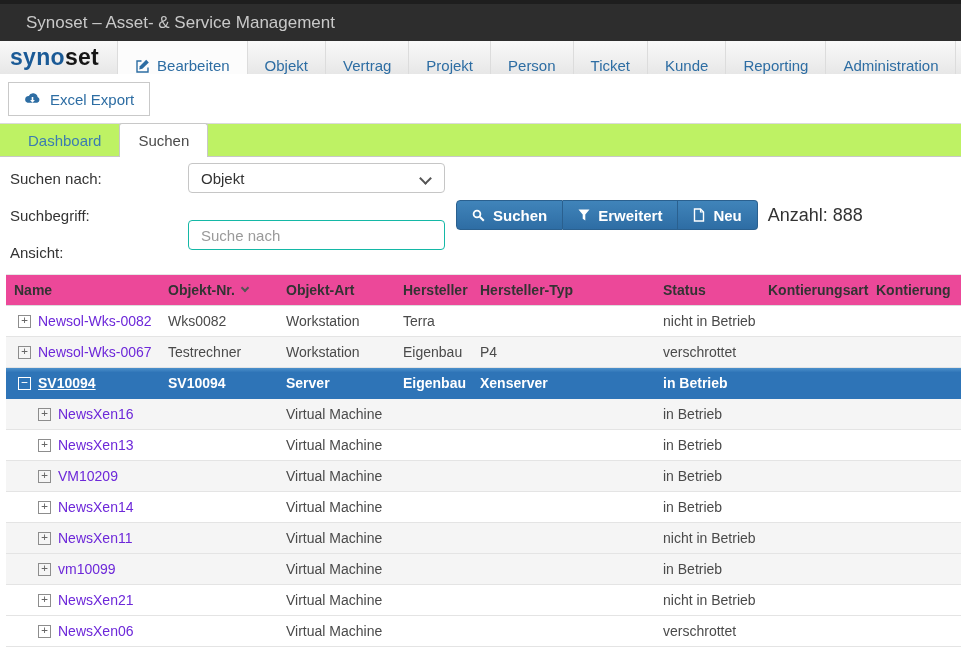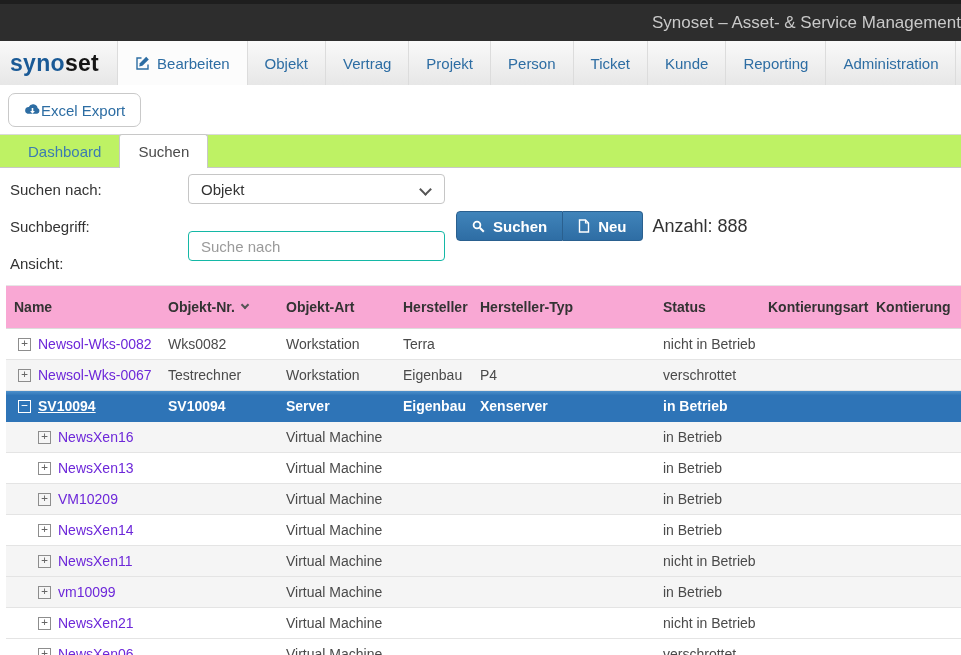--- a/index.html
+++ b/index.html
@@ -2,40 +2,40 @@
 <html><head>
 <meta charset="utf-8">
 <style>
   * { margin:0; padding:0; box-sizing:border-box; }
   html,body { width:961px; height:655px; overflow:hidden; background:#fff;
               font-family:"Liberation Sans", sans-serif; }
 
   
   .titlebar { height:41px; background:#2d2d2d; border-top:4px solid #1e1e1e;
               display:flex; align-items:center; padding-left:26px;
-              color:#c9c9c9; font-size:17px;justify-content:flex-end; }
-
-  
-  .navbar { height:44px; background:linear-gradient(#f9f9f9,#e7e7e7);
+              color:#c9c9c9; font-size:17px; }
+
+  
+  .navbar { height:33px; background:linear-gradient(#f9f9f9,#e7e7e7);
             display:flex; align-items:stretch; }
   .logo { display:flex; align-items:center; padding:0 18px 0 10px;
           font-size:23px; font-weight:bold; letter-spacing:.3px; }
   .logo-a { color:#1a5a96; } .logo-b { color:#161616; }
   .nav-items { display:flex; align-items:stretch; }
-  .nav-item { display:flex; align-items:center; gap:7px; padding:0 17px;
+  .nav-item { display:flex; align-items:flex-end; gap:7px; padding:0 17px;
               font-size:15px; color:#2d6da3; border-right:1px solid #dcdcdc;
               cursor:pointer; white-space:nowrap; }
   .nav-item.active { background:#fcfcfc; border-left:1px solid #dcdcdc; }
   .nav-item svg { flex:none; }
 
   
   .toolbar { padding:8px 0 7px 8px; }
-  .excel-btn { display:inline-flex; align-items:center; height:33px;
+  .excel-btn { display:inline-flex; align-items:center; gap:9px; height:33px;
                padding:16px 15px; background:#fff; border:1px solid #c9c9c9;
-               border-radius:7px; color:#2d6da3; font-size:15px;
+               border-radius:0; color:#2d6da3; font-size:15px;
                font-family:inherit; cursor:pointer; }
 
   
   .tabstrip { height:34px; border-top:1px solid #dadada; border-bottom:1px solid #c8c8c8;
               display:flex; align-items:stretch; padding-left:10px; background:#bef264; }
   .tab { display:flex; align-items:center; padding:0 18px; font-size:15px;
          color:#3c7cb0; cursor:pointer; }
   .tab.active { background:#fff; border:1px solid #c8c8c8; border-bottom:none;
                 border-radius:3px 3px 0 0; margin-bottom:-1px; margin-top:-1px;
                 color:#4a4a4a; }
@@ -59,21 +59,21 @@
          font-weight:bold; border:1px solid #2a608f; border-left:none;
          font-family:inherit; cursor:pointer; }
   .btn:first-child { border-left:1px solid #2a608f; border-radius:4px 0 0 4px; }
   .btn:last-child  { border-radius:0 4px 4px 0; }
   .count { margin-left:10px; font-size:18px; color:#333; }
 
   
   .grid { margin:2px 0 0 6px; }
   .grid-header, .row { display:grid;
       grid-template-columns:154px 118px 117px 77px 183px 105px 108px 1fr; }
-  .grid-header { height:44px; align-items:center; background:#f9a8d4;
+  .grid-header { height:32px; align-items:center; background:#ec4899;
                  border-top:1px solid #e6e6e6; border-bottom:1px solid #dcdcdc;
                  font-size:14px; font-weight:bold; color:#333; }
   .hcell { padding-left:8px; display:flex; align-items:center; gap:7px;
            white-space:nowrap; cursor:pointer; }
   .sort-caret { width:6px; height:6px; border-right:2px solid #555;
                 border-bottom:2px solid #555; transform:rotate(45deg);
                 margin-top:-4px; flex:none; }
   .row { height:31px; align-items:center; border-bottom:1px solid #e4e4e4;
          font-size:14px; color:#4a4a4a; background:#fff; }
   .row.striped { background:#f5f5f5; }
@@ -171,20 +171,26 @@
     <input class="text-input" type="text" placeholder="Suche nach" style="">
     <div class="btn-group">
       <button class="btn">
         <svg width="13" height="13" viewBox="0 0 13 13">
           <circle cx="5" cy="5" r="3.4" fill="none" stroke="#fff" stroke-width="1.8"></circle>
           <line x1="7.8" y1="7.8" x2="11.8" y2="11.8" stroke="#fff" stroke-width="2"></line>
         </svg>
         <span>Suchen</span>
       </button>
       <button class="btn">
+        <svg width="12" height="12" viewBox="0 0 12 12">
+          <path fill="#fff" d="M0.5 0.5h11L7.3 5.4v6.1L4.7 9.7V5.4z"></path>
+        </svg>
+        <span>Erweitert</span>
+      </button>
+      <button class="btn">
         <svg width="12" height="14" viewBox="0 0 12 14">
           <path fill="none" stroke="#fff" stroke-width="1.4" d="M1.5 1h6l3 3v9h-9z"></path>
           <path fill="none" stroke="#fff" stroke-width="1.2" d="M7.5 1v3h3"></path>
         </svg>
         <span>Neu</span>
       </button>
     </div>
     <span class="count">Anzahl: 888</span>
   </div>
   <div class="form-row">

